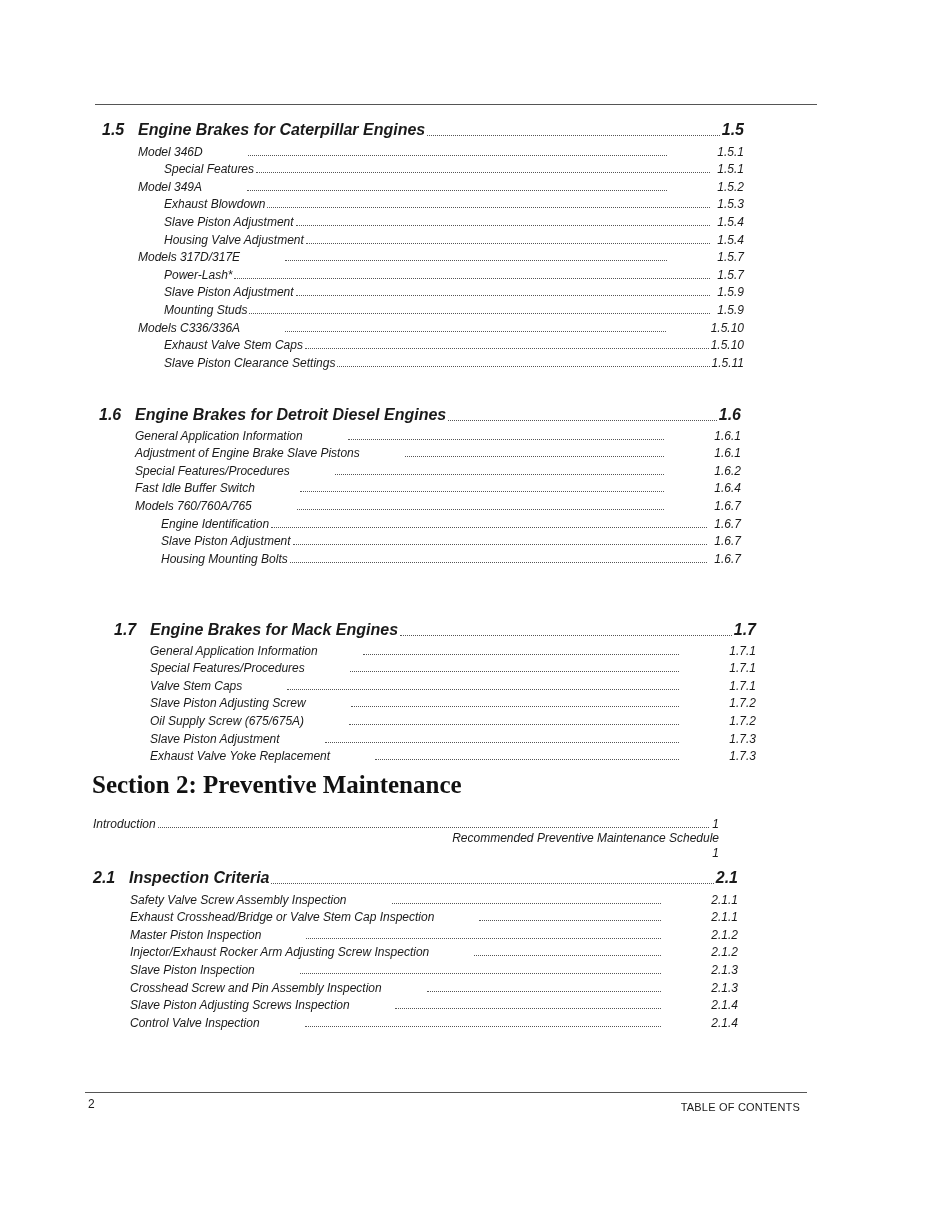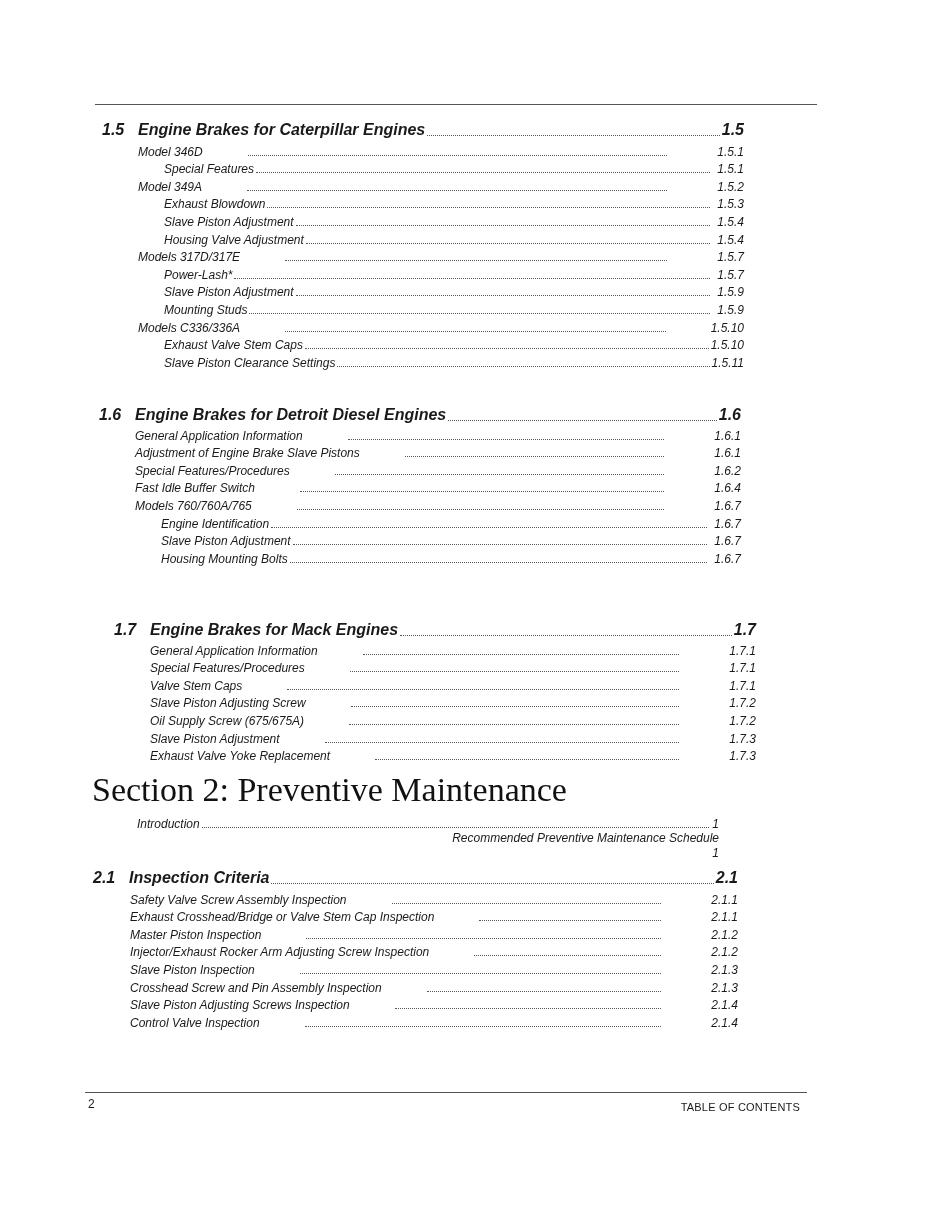--- a/index.html
+++ b/index.html
@@ -29,21 +29,21 @@
   .h1row { font-weight: bold; font-size: 16px; height: 26px; }
   .h1row .num { width: 36px; flex: 0 0 auto; }
   .h1row .page { font-size: 16px; }
   .item { font-size: 12px; height: 17.6px; }
   .item .page { font-size: 12px; min-width: 32px; }
   .lvl1 { padding-left: 0; gap: 43px; }
   .lvl2 { padding-left: 26px; }
   .section-title {
     position: absolute; left: 92px; top: 771px;
     font-family: "Liberation Serif", "DejaVu Serif", serif;
-    font-weight: normal; font-size: 34px; color: #111;
+    font-weight: bold; font-size: 25px; color: #111;
   }
   .footer-num { position: absolute; left: 88px; top: 1097px; font-size: 12px; }
   .footer-title { position: absolute; right: 135px; top: 1101px; font-size: 11px; letter-spacing: 0.2px; }
 </style>
 </head>
 <body>
 
 <div class="rule-top"></div>
 
 <div class="block" style="left:102px; top:113px; width:642px;">
@@ -215,21 +215,21 @@
         <span class="label">Exhaust Valve Yoke Replacement</span>
         <span class="dots"></span>
         <span class="page">1.7.3</span>
       </div>
   </div>
 </div>
 
 <div class="section-title">Section 2: Preventive Maintenance</div>
 
 <div class="block" style="left:93px; top:808px; width:626px;">
-  <div class="row item" style="height:23px;margin-left:44px;">
+  <div class="row item" style="height:23px;">
       <span class="label">Introduction</span>
       <span class="dots"></span>
       <span class="page" style="min-width:8px;">1</span>
     </div>
   <div class="row item" style="height:23px;flex-direction:column;">
       <span class="label">Recommended Preventive Maintenance Schedule</span>
       <span class="dots"></span>
       <span class="page" style="min-width:8px;">1</span>
     </div>
 </div>

